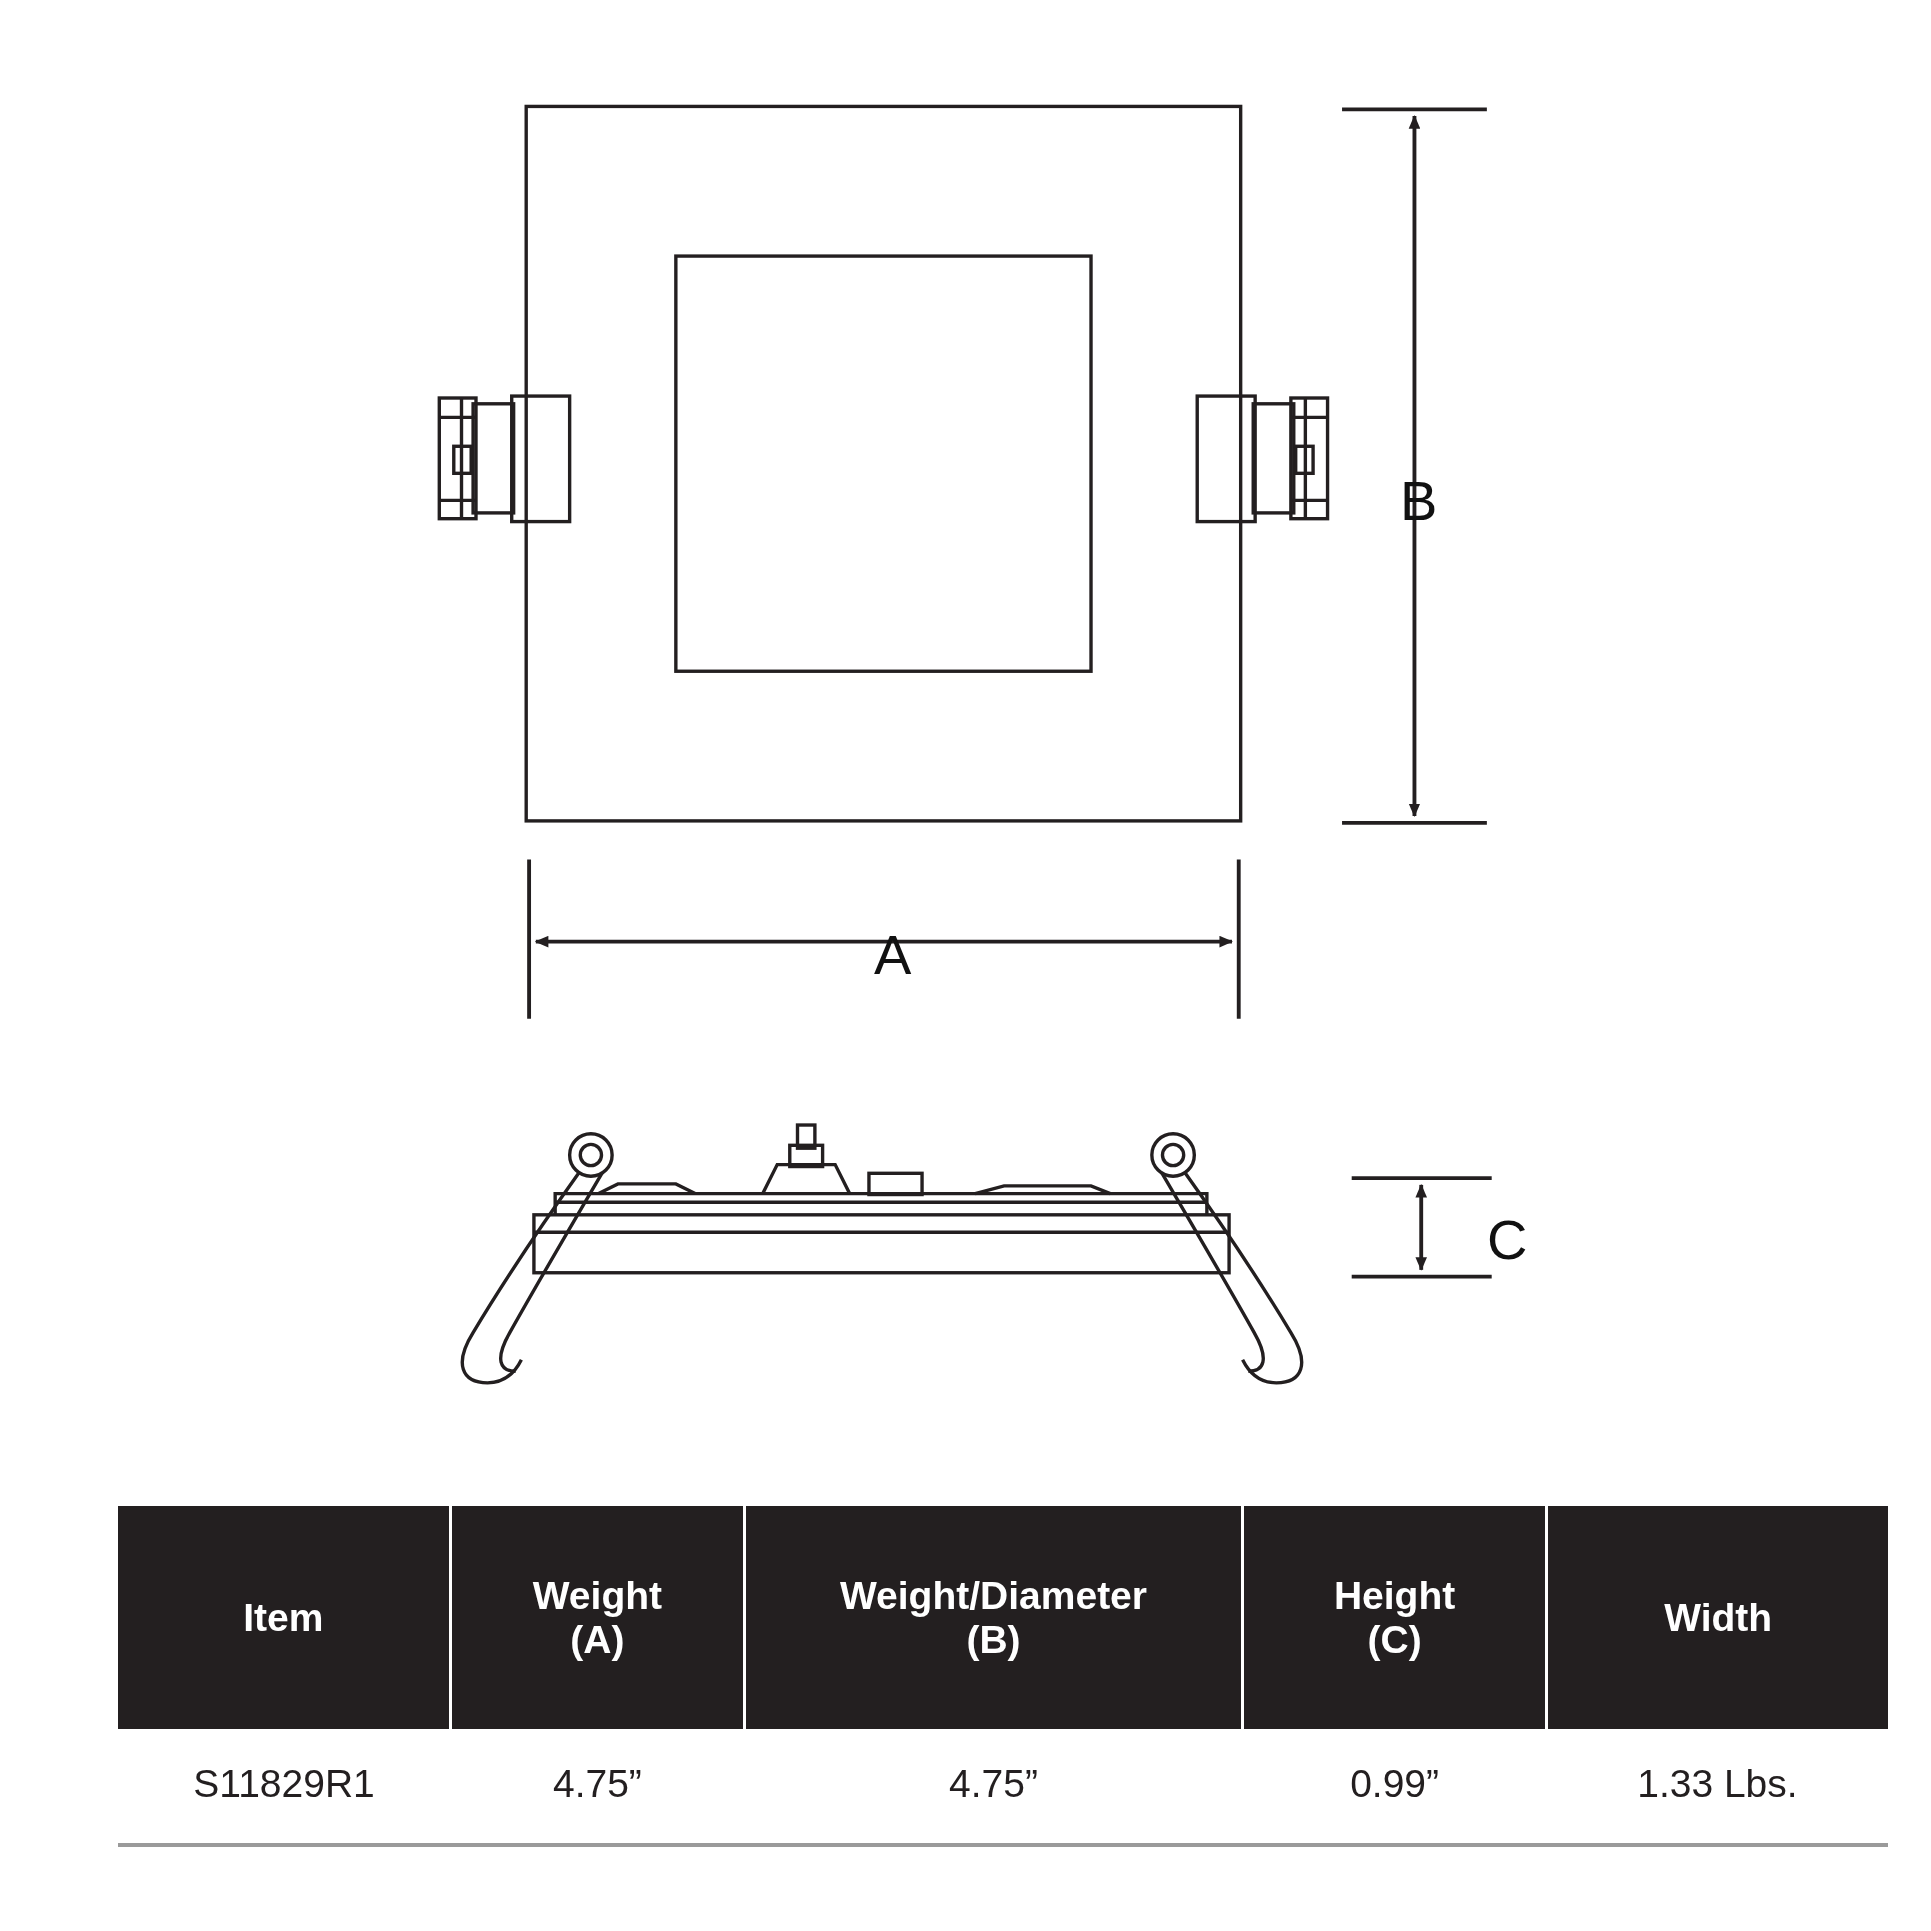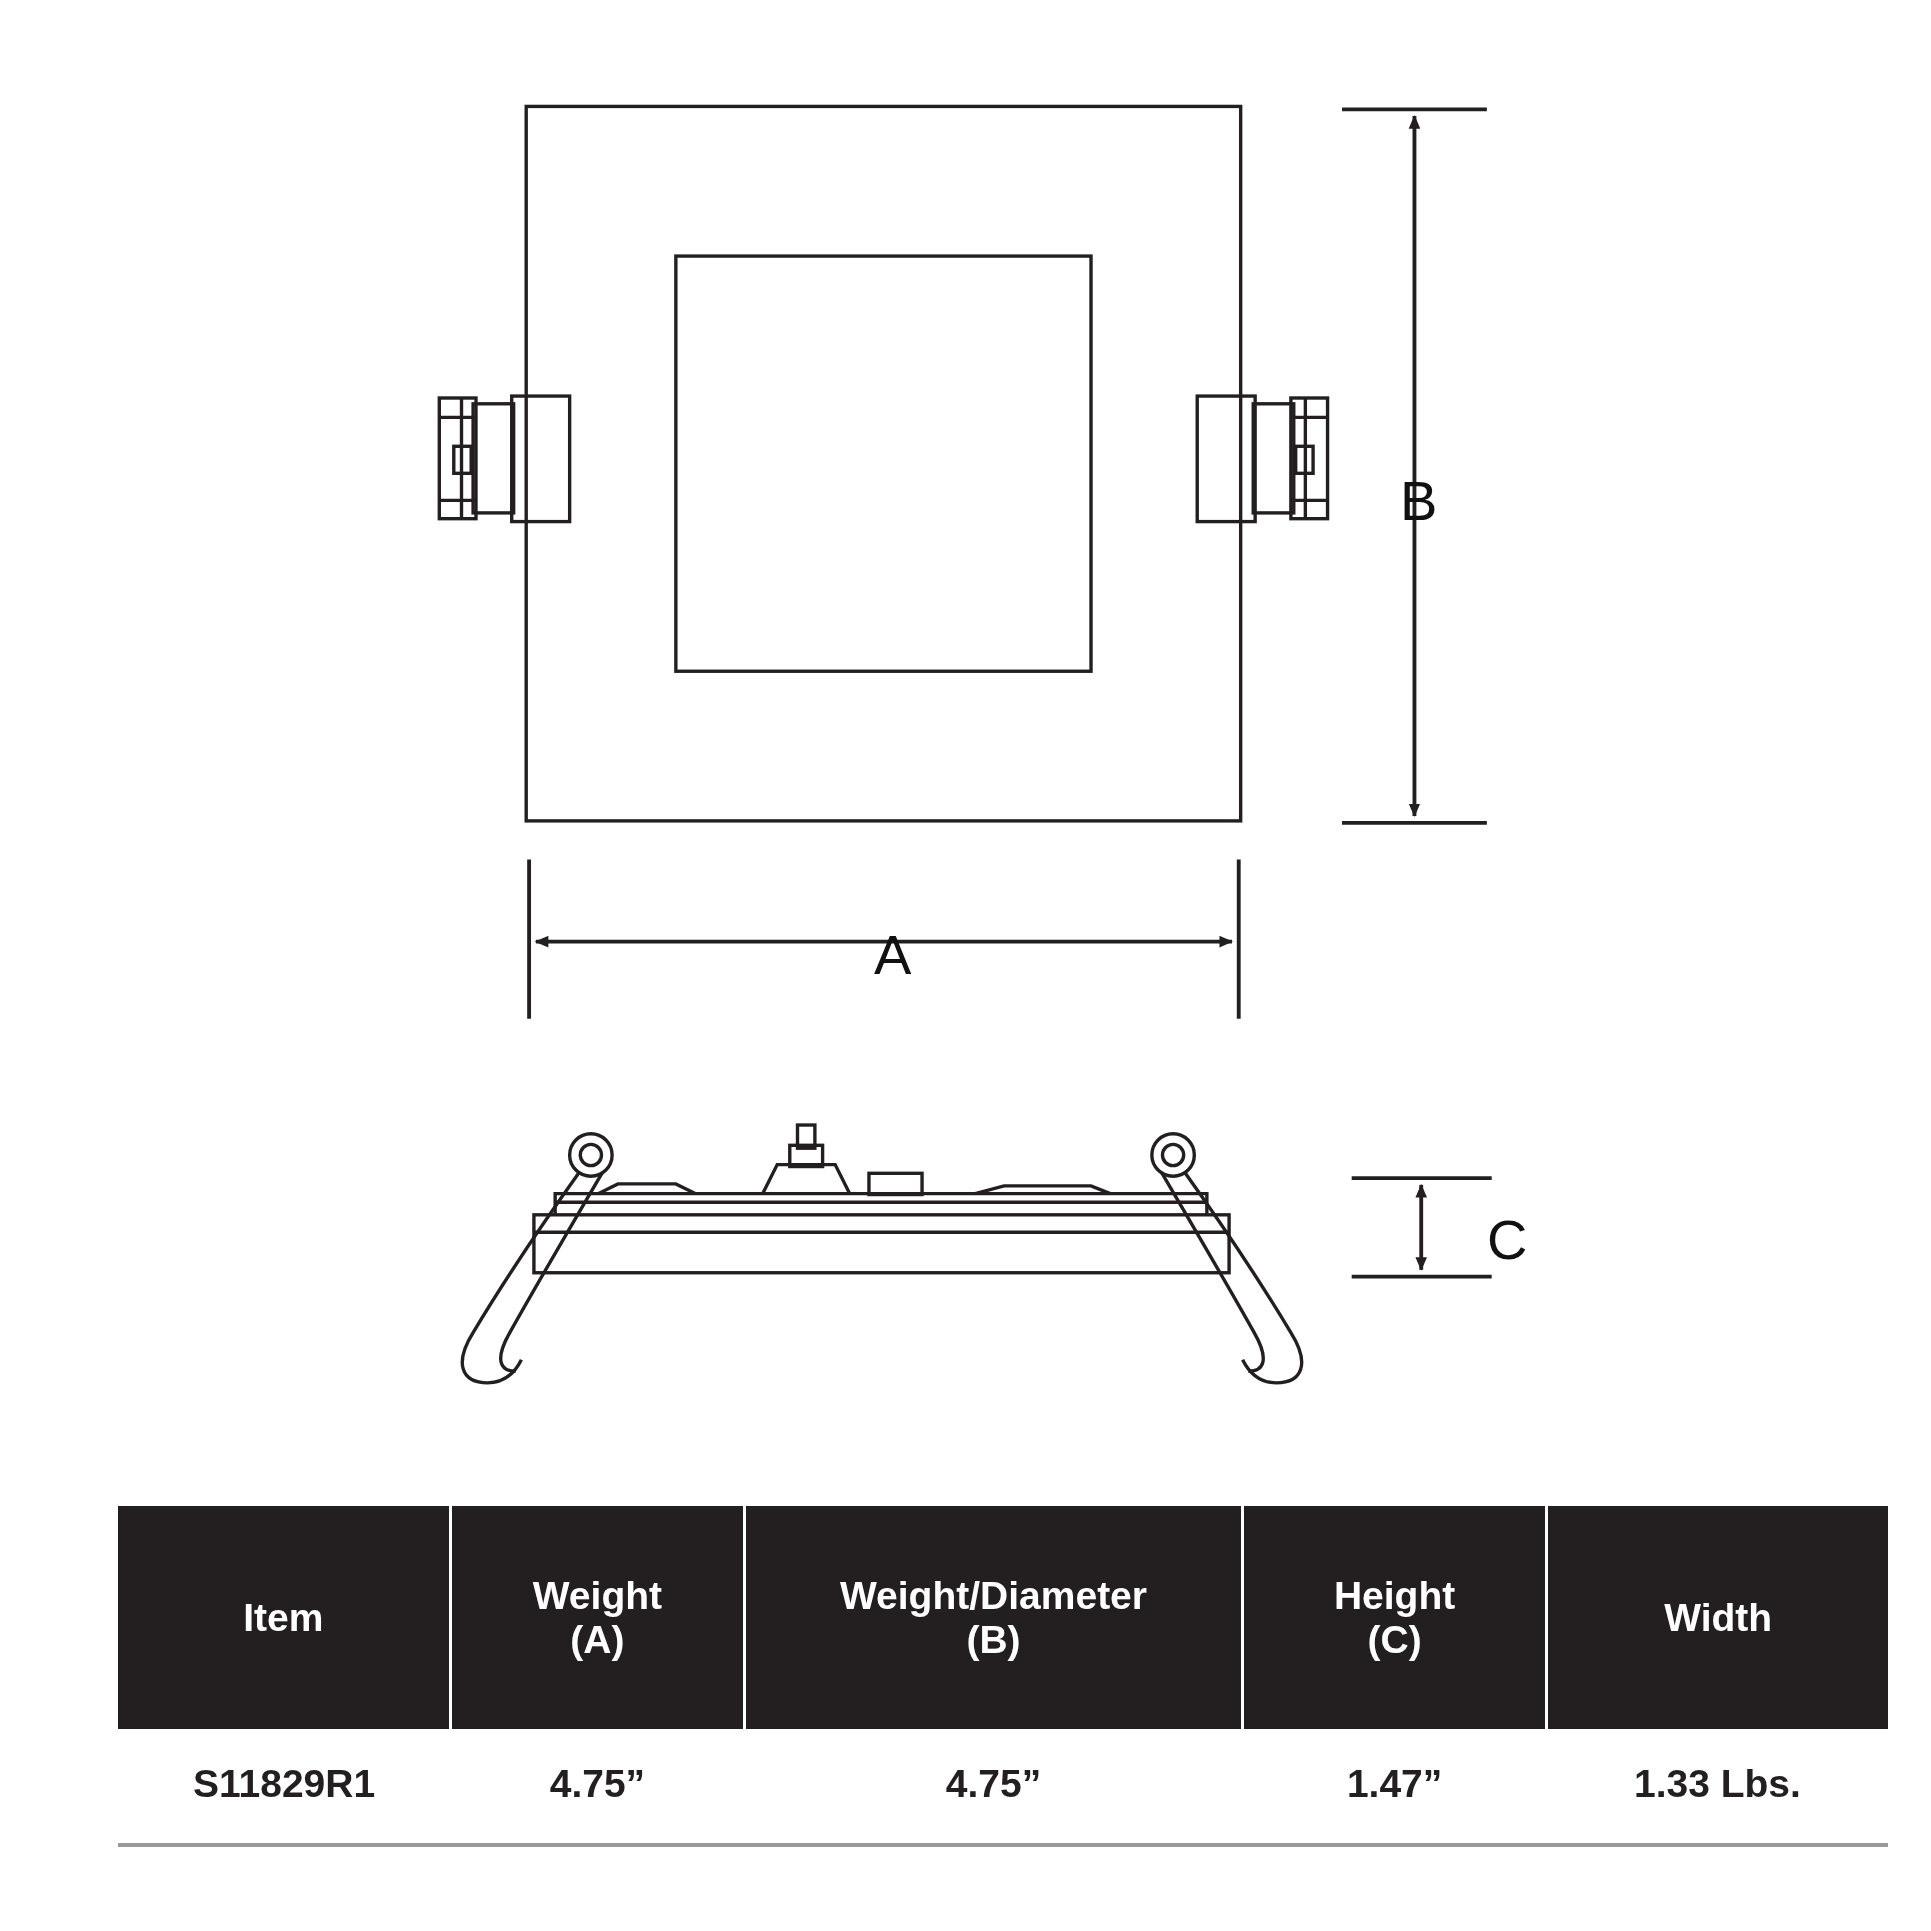--- a/index.html
+++ b/index.html
@@ -65,21 +65,21 @@
     text-align: center;
     vertical-align: middle;
     padding: 27px 5.8px;
     height: 169px;
     border-right: 3.9px solid #ffffff;
     line-height: 1.12;
   }
   table.specs thead th:last-child { border-right: none; }
   table.specs tbody td {
     font-size: 39px;
-    font-weight: 700;
+    font-weight: 400;
     text-align: center;
     color: #231f20;
     padding: 33px 5.8px 37px 5.8px;
     background: #ffffff;
   }
   table.specs tbody tr {
     border-bottom: 4.8px solid #9a9a9a;
   }
   .col-item   { width: 319px; }
   .col-length { width: 280px; }
@@ -206,21 +206,21 @@
           <th class="col-weight">
             <span>Width</span>
           </th>
         </tr>
       </thead>
       <tbody>
         <tr>
           <td>S11829R1</td>
           <td>4.75”</td>
           <td>4.75”</td>
-          <td>1.47”</td>
+          <td>0.99”</td>
           <td>1.33 Lbs.</td>
         </tr>
       </tbody>
     </table>
   </div>
 
 </div>
 
 
 </body></html>

